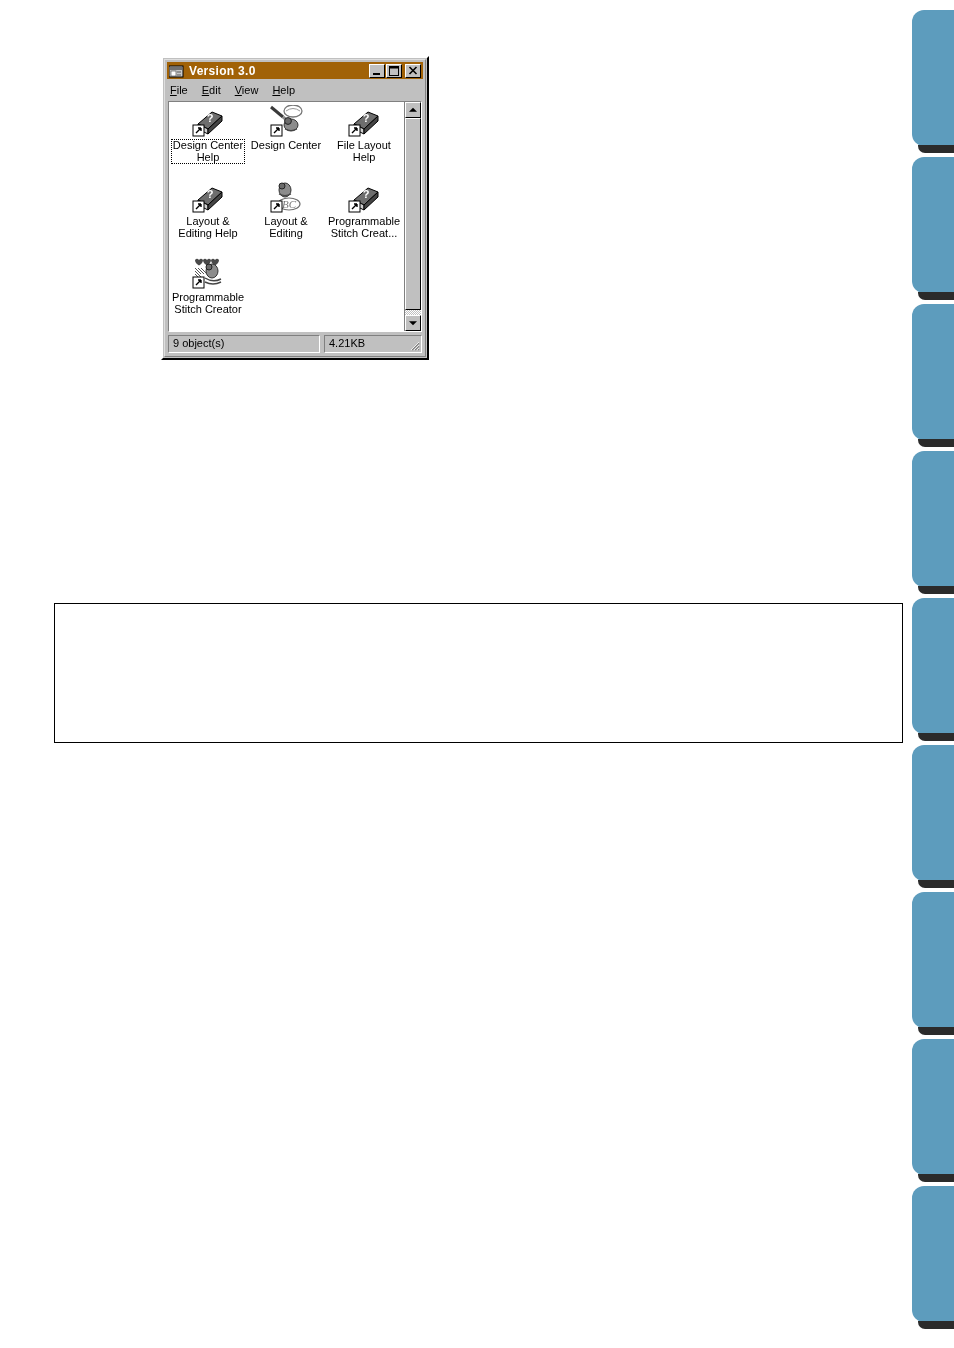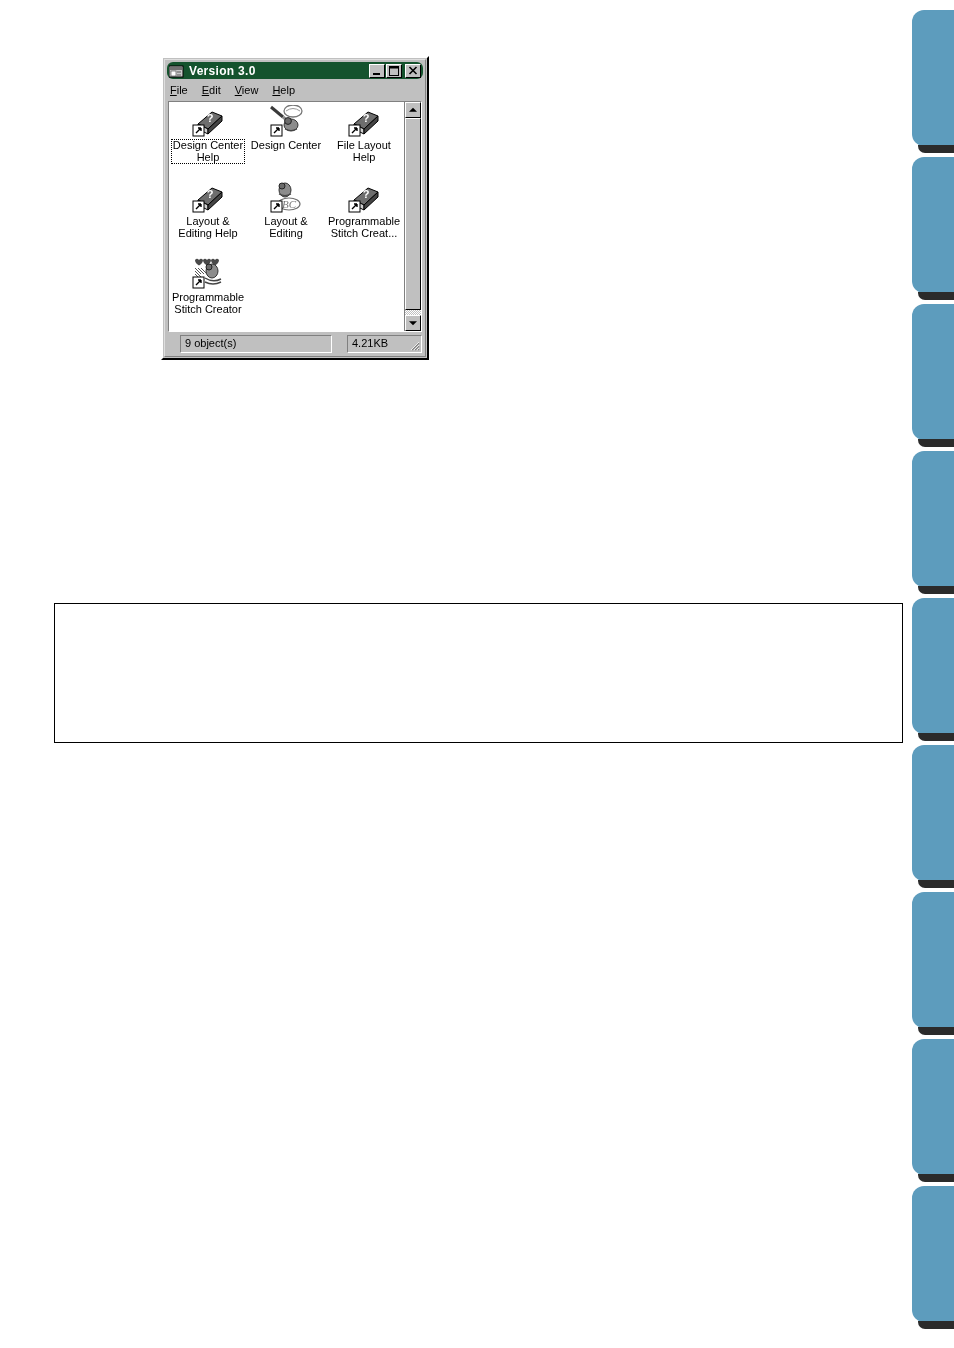--- a/index.html
+++ b/index.html
@@ -65,26 +65,25 @@
     border-right: 1px solid #808080;
     border-bottom: 1px solid #808080;
     box-sizing: border-box;
   }
 
   
   #title-bar {
     position: absolute;
     left: 2px; top: 2px; right: 2px;
     height: 17px;
-    background: #14532d;
+    background: #a16207;
     display: flex;
     align-items: center;
     padding: 0 2px;
     box-sizing: border-box;
-    border-radius: 6px;
   }
   #title-icon {
     width: 16px; height: 14px;
     position: relative;
     margin-right: 4px;
     flex: 0 0 auto;
   }
   #title-text {
     color: #ffffff;
     font-size: 12px;
@@ -250,24 +249,23 @@
     border-left: 1px solid #808080;
     border-right: 1px solid #ffffff;
     border-bottom: 1px solid #ffffff;
     box-sizing: border-box;
     font-size: 11px;
     line-height: 15px;
     padding-left: 4px;
     color: #000000;
     overflow: hidden;
     white-space: nowrap;
-    margin-left: 12px;
   }
   #status-objects { width: 152px; flex: 0 0 auto; }
-  #status-size { flex: 1 1 auto; margin-left: 15px; position: relative; }
+  #status-size { flex: 1 1 auto; margin-left: 4px; position: relative; }
   #grip {
     position: absolute;
     right: 1px;
     bottom: 1px;
     width: 12px;
     height: 12px;
   }
 
   
   #note-box {

